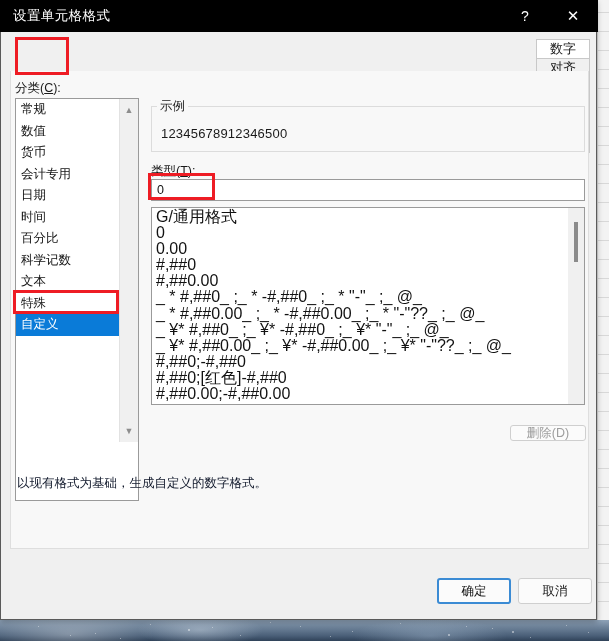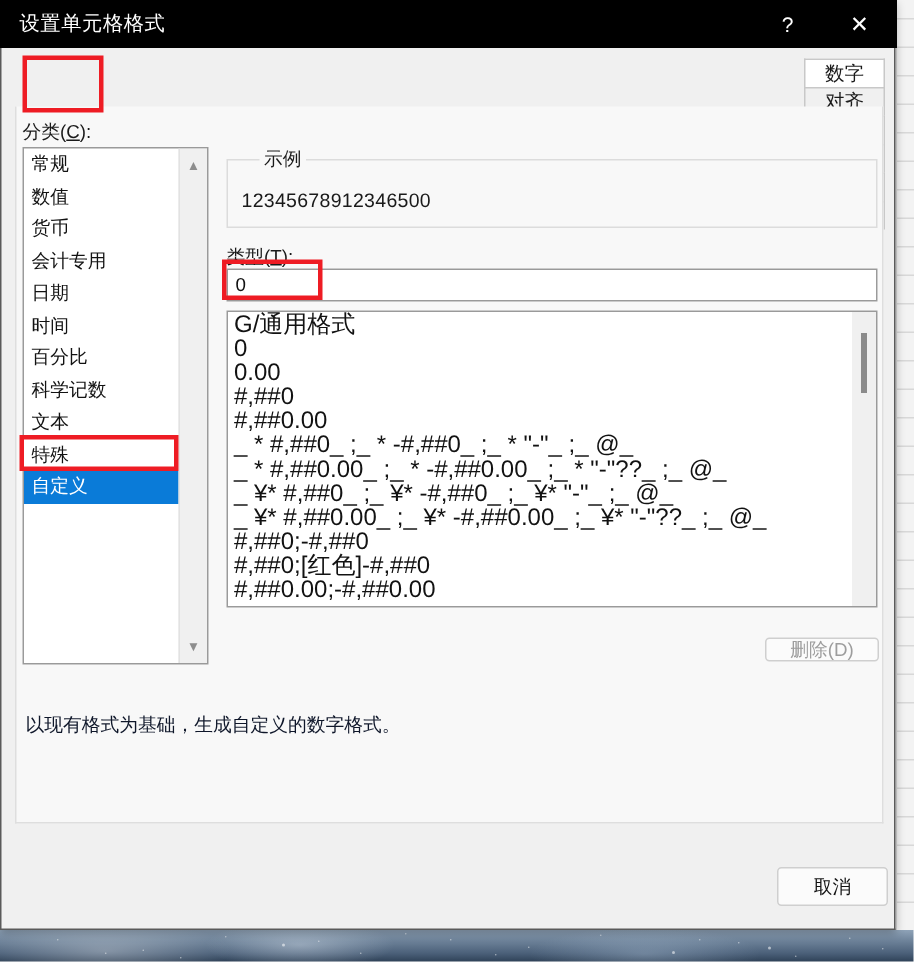--- a/index.html
+++ b/index.html
@@ -129,21 +129,21 @@
     color: #1a1a1a;
     white-space: nowrap;
   }
   .ul { text-decoration: underline; }
 
   
   #cat-label { left: 14px; top: 80px; }
   #cat-list {
     position: absolute;
     left: 14px; top: 98px;
-    width: 124px; height: 345px;
+    width: 124px; height: 403px;
     background: #ffffff;
     border: 1px solid #9a9a9a;
     box-sizing: border-box;
     overflow: hidden;
     text-decoration: underline;
   }
   #cat-items {
     position: absolute;
     left: 0; top: 0;
     width: 104px;
@@ -185,21 +185,20 @@
     box-sizing: border-box;
     background: #f8f8f8;
   }
   #sample-legend {
     position: absolute;
     left: 156px; top: 98px;
     background: #f8f8f8;
     padding: 0 3px;
     font-size: 12.5px;
     color: #1a1a1a;
-    margin-left: 16px;
   }
   #sample-value {
     position: absolute;
     left: 160px; top: 126px;
     font-size: 13px;
     color: #1a1a1a;
     letter-spacing: 0.2px;
   }
 
   
@@ -432,20 +431,21 @@
       </div>
       <div id="fmt-scroll">
         <div id="fmt-thumb"></div>
       </div>
     </div>
 
     <div id="delete-btn">删除(D)</div>
 
     <div id="desc">以现有格式为基础，生成自定义的数字格式。</div>
 
+    <div class="footer-btn" id="ok-btn">确定</div>
     <div class="footer-btn" id="cancel-btn">取消</div>
 
     <div class="redbox" id="redbox-tab"></div>
     <div class="redbox" id="redbox-cat"></div>
     <div class="redbox" id="redbox-type"></div>
 
   </div>
 </div>
 
 </body></html>

